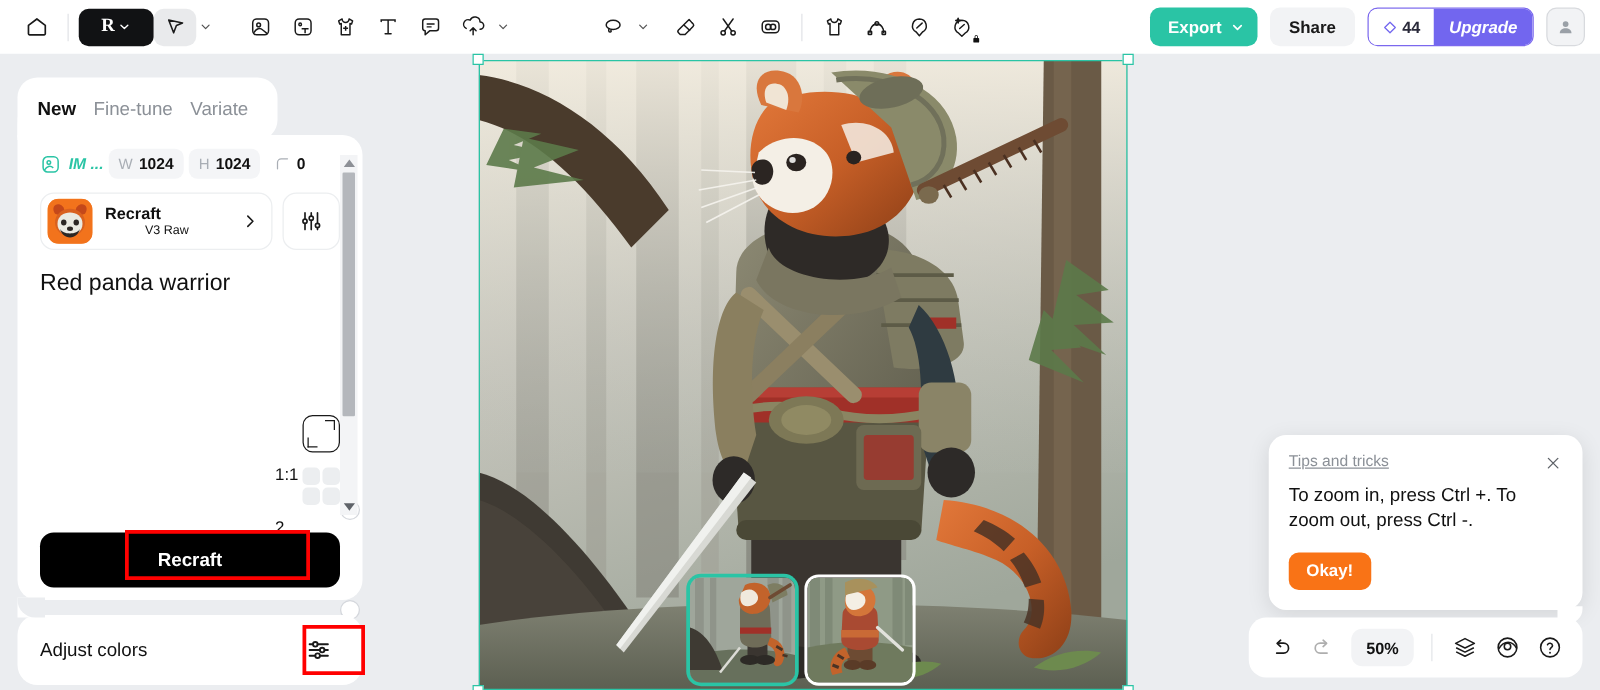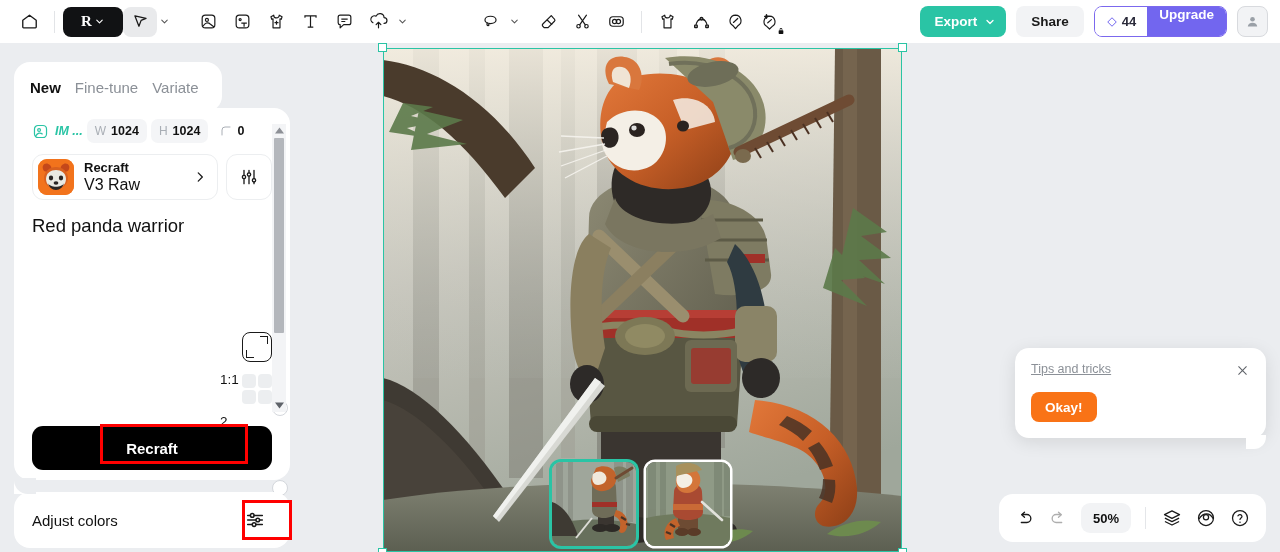--- a/index.html
+++ b/index.html
@@ -49,21 +49,21 @@
   .credit-group {
     display: flex; align-items: center; height: 31px; margin-left: 10px;
     border: 1px solid #7b68ee; border-radius: 8px; overflow: hidden; flex: none;
   }
   .credit-count {
     display: flex; align-items: center; gap: 4px; padding: 0 11px; height: 100%;
     background: #fff; color: #2a2a3a; font-size: 13px; font-weight: 700; cursor: pointer;
   }
   .btn-upgrade {
     padding: 0 12px; height: 100%; background: #7266ef; color: #fff;
-    font-size: 13.5px; font-weight: 700; display: flex; cursor: pointer;
+    font-size: 13.5px; font-weight: 700; display: flex; align-items: center; cursor: pointer; font-style: italic;
   }
   .avatar-btn {
     width: 31px; height: 31px; margin-left: 10px; border-radius: 8px;
     border: 1px solid #d8dade; background: #f2f3f5;
     display: flex; align-items: center; justify-content: center; cursor: pointer; flex: none;
   }
 
   
   .left-panel { position: absolute; left: 14px; top: 62px; width: 276px; }
   .tabs-card {
@@ -104,21 +104,21 @@
     flex: 1; height: 46px; border: 1px solid #eceef0; border-radius: 11px;
     display: flex; align-items: center; gap: 10px; padding: 0 10px 0 5px; cursor: pointer;
   }
   .model-thumb {
     width: 36px; height: 36px; border-radius: 9px; flex: none; overflow: hidden;
     background: linear-gradient(160deg,#ff9a3d,#f2731c);
     position: relative;
   }
   .model-name { flex: 1; line-height: 1.2; }
   .model-name b { display: block; font-size: 13px; color: #111; font-weight: 700; }
-  .model-name span { display: block; font-size: 16px; color: #111; }
+  .model-name span { display: block; font-size: 10px; color: #111; margin-left: 32px; }
   .model-settings {
     width: 46px; height: 46px; border: 1px solid #eceef0; border-radius: 11px;
     display: flex; align-items: center; justify-content: center; cursor: pointer; flex: none;
   }
 
   .prompt-text {
     font-size: 18.5px; color: #111; line-height: 1.35; min-height: 118px; cursor: text;
   }
 
   .opt-row { display: flex; align-items: flex-end; gap: 10px; height: 42px; flex-direction: column; }
@@ -761,20 +761,21 @@
 
   <div class="tips">
     <div class="tips-head">
       <div class="tips-title">Tips and tricks</div>
       <div class="tips-close">
         <svg width="13" height="13" viewBox="0 0 24 24" fill="none" stroke="#5f6369" stroke-width="2" stroke-linecap="round">
             <path d="M5 5l14 14M19 5L5 19"></path>
           </svg>
       </div>
     </div>
+    <div class="tips-body">To zoom in, press Ctrl +. To zoom out, press Ctrl -.</div>
     <div class="tips-ok">
       <span>Okay!</span>
     </div>
     <div class="tips-tail"></div>
   </div>
 
   <div class="botbar">
     <div class="bb-btn">
       <svg width="19" height="19" viewBox="0 0 24 24" fill="none" stroke="#1a1a1a" stroke-width="1.7" stroke-linecap="round" stroke-linejoin="round">
           <path d="M9 7H15a5 5 0 0 1 0 10H8"></path>

